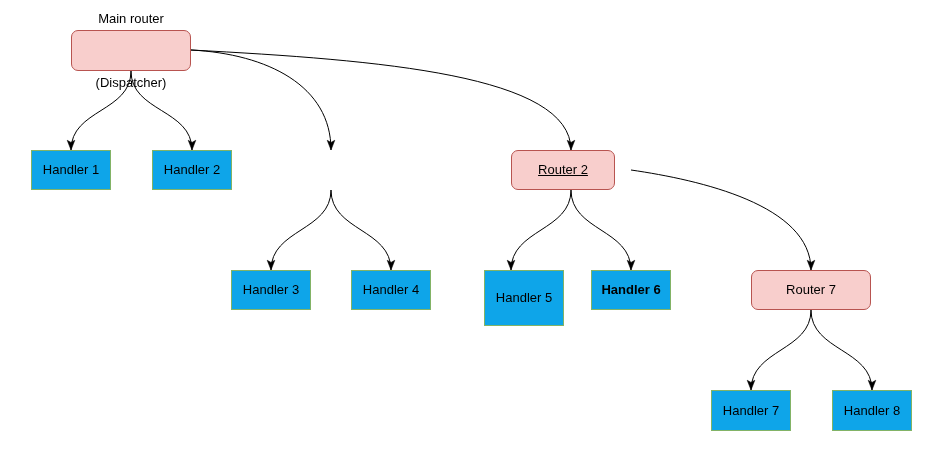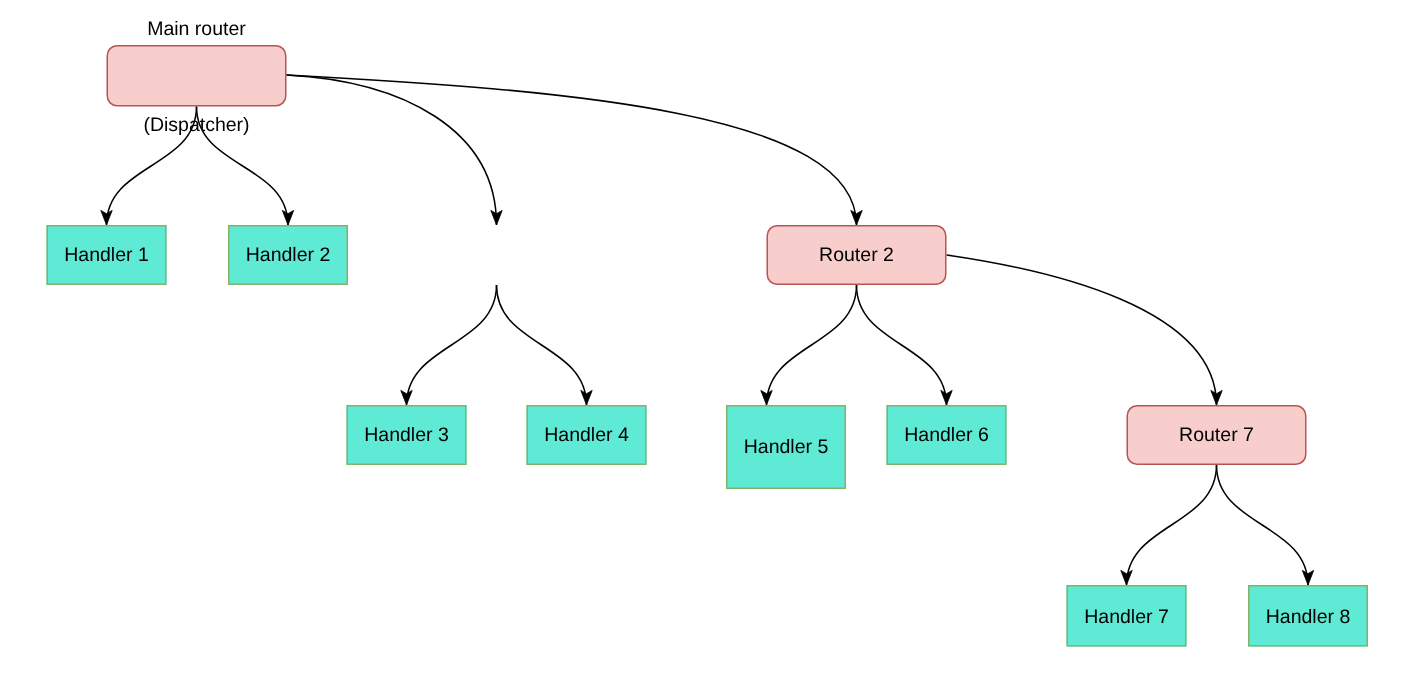--- a/index.html
+++ b/index.html
@@ -33,21 +33,21 @@
     color: #000000;
     text-align: center;
     white-space: nowrap;
   }
   .node.router {
     background: #f8cecc;
     border: 1px solid #b85450;
     border-radius: 7px;
   }
   .node.handler {
-    background: #5eead4;
+    background: #0ea5e9;
     border: 1px solid #82b366;
     border-radius: 0;
   }
 </style>
 </head>
 <body>
 
 <div class="canvas">
 
   <svg class="edges" width="941" height="461" viewBox="0 0 941 461" xmlns="http://www.w3.org/2000/svg">
@@ -76,37 +76,37 @@
 
   <div class="node handler" style="left:31px; top:150px; width:80px; height:40px;">
     <span>Handler 1</span>
   </div>
 
   <div class="node handler" style="left:152px; top:150px; width:80px; height:40px;">
     <span>Handler 2</span>
   </div>
 
 
-  <div class="node router" style="left:511px; top:150px; width:120px; height:40px;">
+  <div class="node router" style="left:511px; top:150px; width:104px; height:40px;text-decoration:underline;">
     <span>Router 2</span>
   </div>
 
   <div class="node handler" style="left:231px; top:270px; width:80px; height:40px;">
     <span>Handler 3</span>
   </div>
 
   <div class="node handler" style="left:351px; top:270px; width:80px; height:40px;">
     <span>Handler 4</span>
   </div>
 
   <div class="node handler" style="left:484px; top:270px; width:80px; height:56px;">
     <span>Handler 5</span>
   </div>
 
-  <div class="node handler" style="left:591px; top:270px; width:80px; height:40px;">
+  <div class="node handler" style="left:591px; top:270px; width:80px; height:40px;font-weight:bold;">
     <span>Handler 6</span>
   </div>
 
   <div class="node router" style="left:751px; top:270px; width:120px; height:40px;">
     <span>Router 7</span>
   </div>
 
   <div class="node handler" style="left:711px; top:390px; width:80px; height:41px;">
     <span>Handler 7</span>
   </div>

